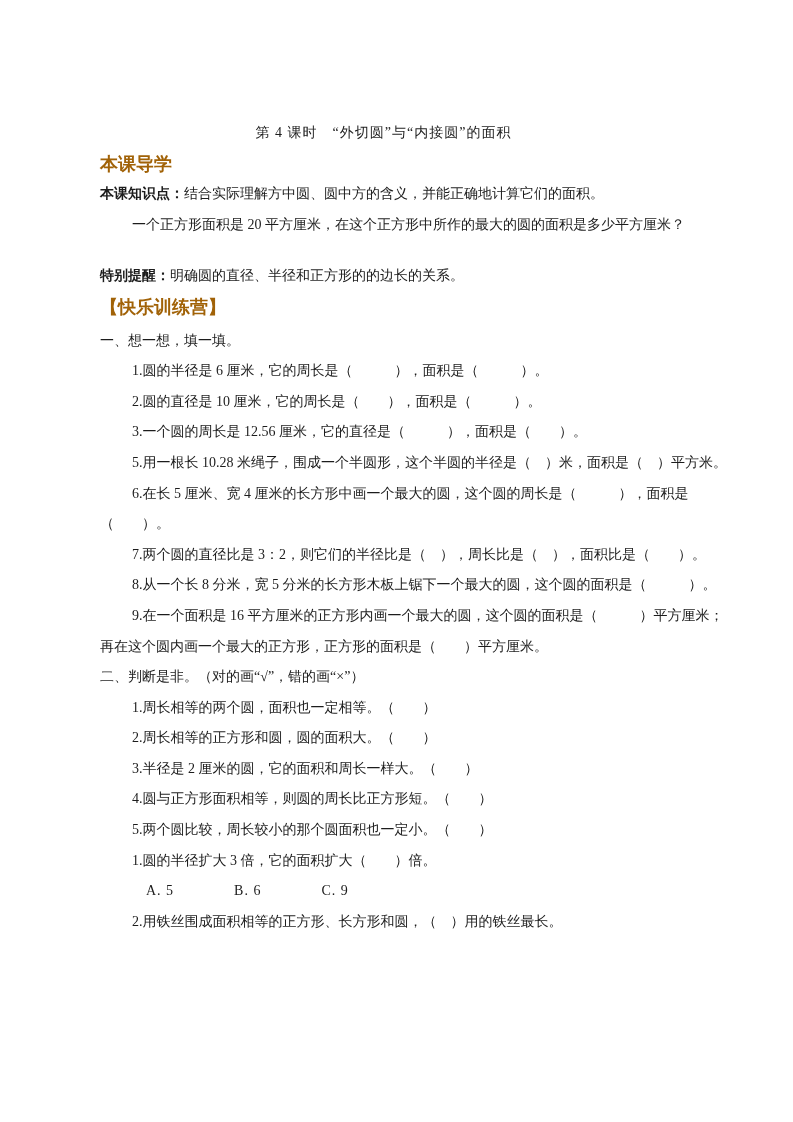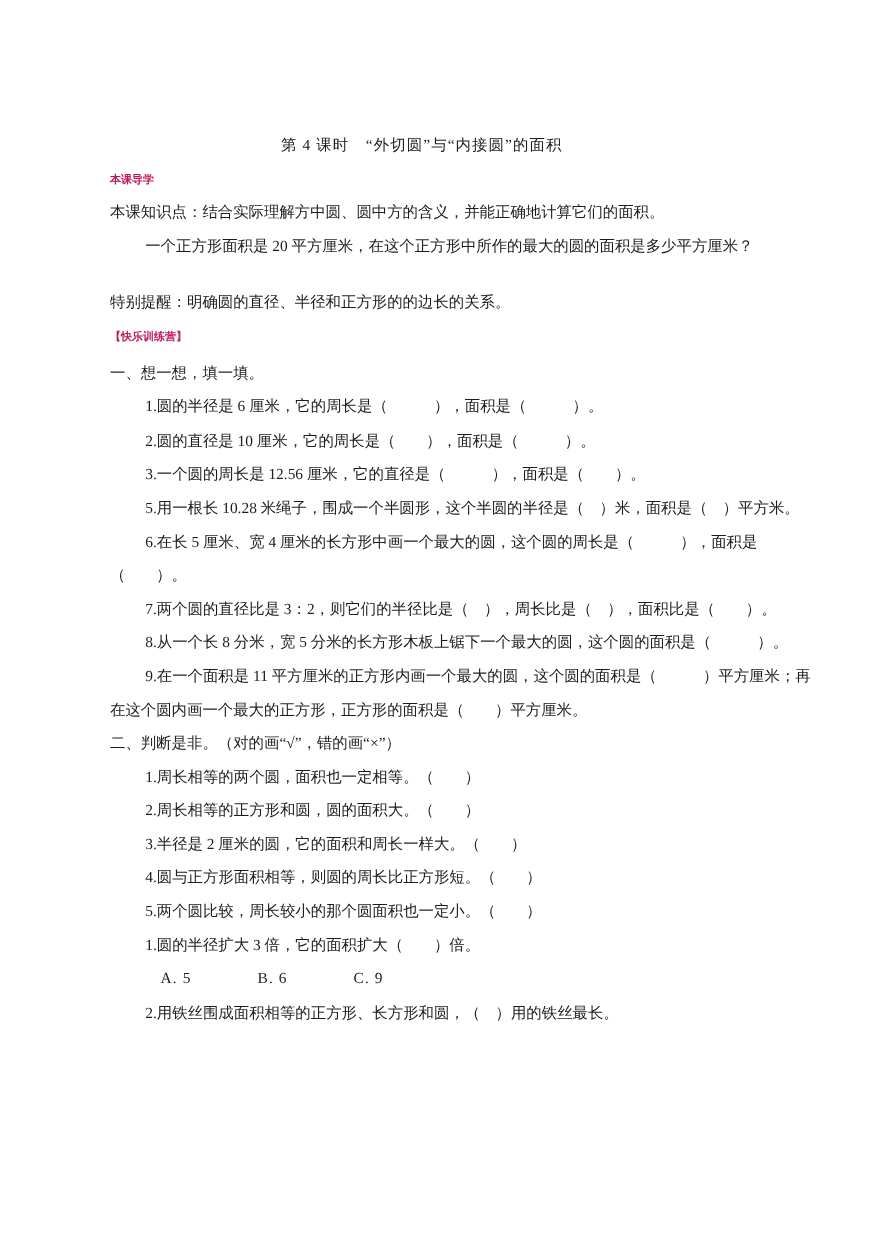--- a/index.html
+++ b/index.html
@@ -17,22 +17,22 @@
     overflow: hidden;
     padding-left: 32px;
   }
   .content { padding: 118px 56px 0 68px; }
   .content p { margin: 0; line-height: 30.6px; }
   .title-line {
     text-align: center;
     margin-right: 70px !important;
     letter-spacing: 1px;
   }
-  .red-heading { color: #be185d; font-weight: bold; font-size: 10px; }
-  .bold-label { font-weight: normal; }
+  .red-heading { color: #a16207; font-weight: bold; font-size: 18px; }
+  .bold-label { font-weight: bold; }
   .indent { text-indent: 32px; }
   .options-line { padding-left: 46px; letter-spacing: 1px; }
   .blank-spacer { height: 21px; }
   .mt3 { margin-top: 3px !important; }
   .mt4 { margin-top: 4px !important; }
 </style>
 </head>
 <body>
 
 <div class="page">
@@ -53,21 +53,21 @@
     <p class="red-heading">【快乐训练营】</p>
 
     <p class="mt3">一、想一想，填一填。</p>
     <p class="indent">1.圆的半径是 6 厘米，它的周长是（　　　），面积是（　　　）。</p>
     <p class="indent">2.圆的直径是 10 厘米，它的周长是（　　），面积是（　　　）。</p>
     <p class="indent">3.一个圆的周长是 12.56 厘米，它的直径是（　　　），面积是（　　）。</p>
     <p class="indent">5.用一根长 10.28 米绳子，围成一个半圆形，这个半圆的半径是（　）米，面积是（　）平方米。</p>
     <p class="indent">6.在长 5 厘米、宽 4 厘米的长方形中画一个最大的圆，这个圆的周长是（　　　），面积是（　　）。</p>
     <p class="indent">7.两个圆的直径比是 3：2，则它们的半径比是（　），周长比是（　），面积比是（　　）。</p>
     <p class="indent">8.从一个长 8 分米，宽 5 分米的长方形木板上锯下一个最大的圆，这个圆的面积是（　　　）。</p>
-    <p class="indent">9.在一个面积是 11 平方厘米的正方形内画一个最大的圆，这个圆的面积是（　　　）平方厘米；再在这个圆内画一个最大的正方形，正方形的面积是（　　）平方厘米。</p>
+    <p class="indent">9.在一个面积是 16 平方厘米的正方形内画一个最大的圆，这个圆的面积是（　　　）平方厘米；再在这个圆内画一个最大的正方形，正方形的面积是（　　）平方厘米。</p>
 
     <p>二、判断是非。（对的画“√”，错的画“×”）</p>
     <p class="indent">1.周长相等的两个圆，面积也一定相等。（　　）</p>
     <p class="indent">2.周长相等的正方形和圆，圆的面积大。（　　）</p>
     <p class="indent">3.半径是 2 厘米的圆，它的面积和周长一样大。（　　）</p>
     <p class="indent">4.圆与正方形面积相等，则圆的周长比正方形短。（　　）</p>
     <p class="indent">5.两个圆比较，周长较小的那个圆面积也一定小。（　　）</p>
 
     <p class="indent">1.圆的半径扩大 3 倍，它的面积扩大（　　）倍。</p>
     <p class="options-line">A. 5　　　　B. 6　　　　C. 9</p>

